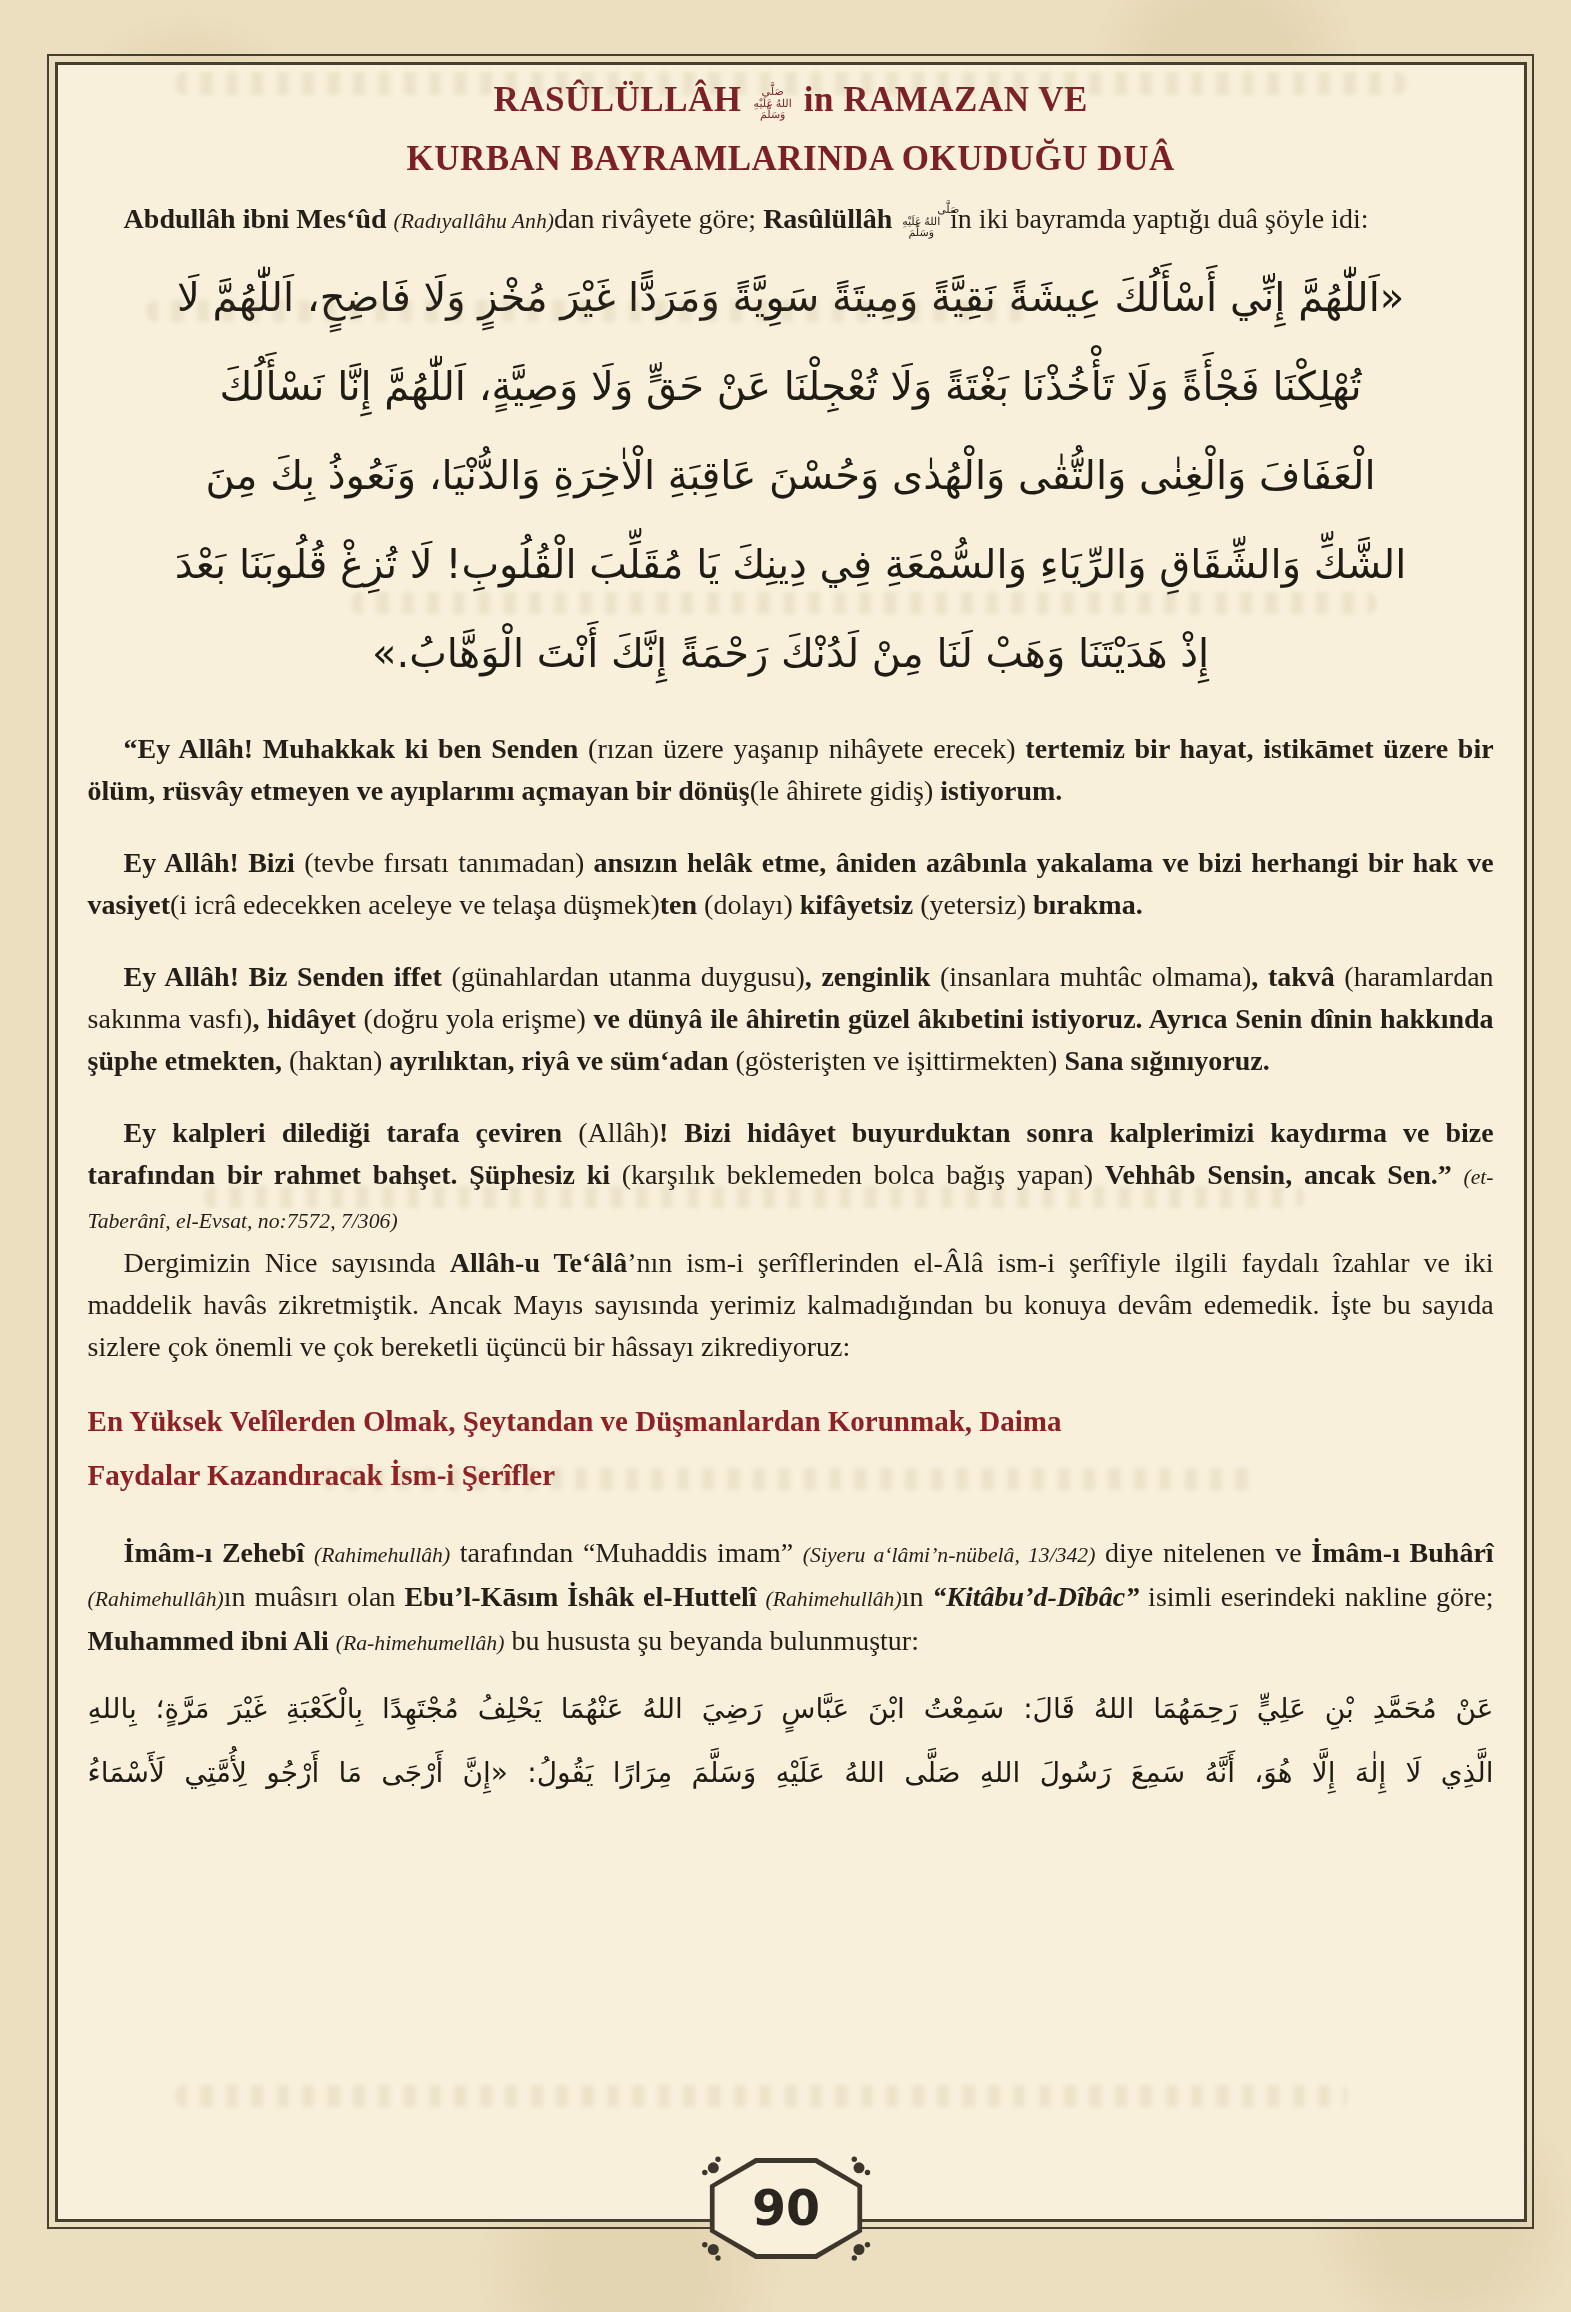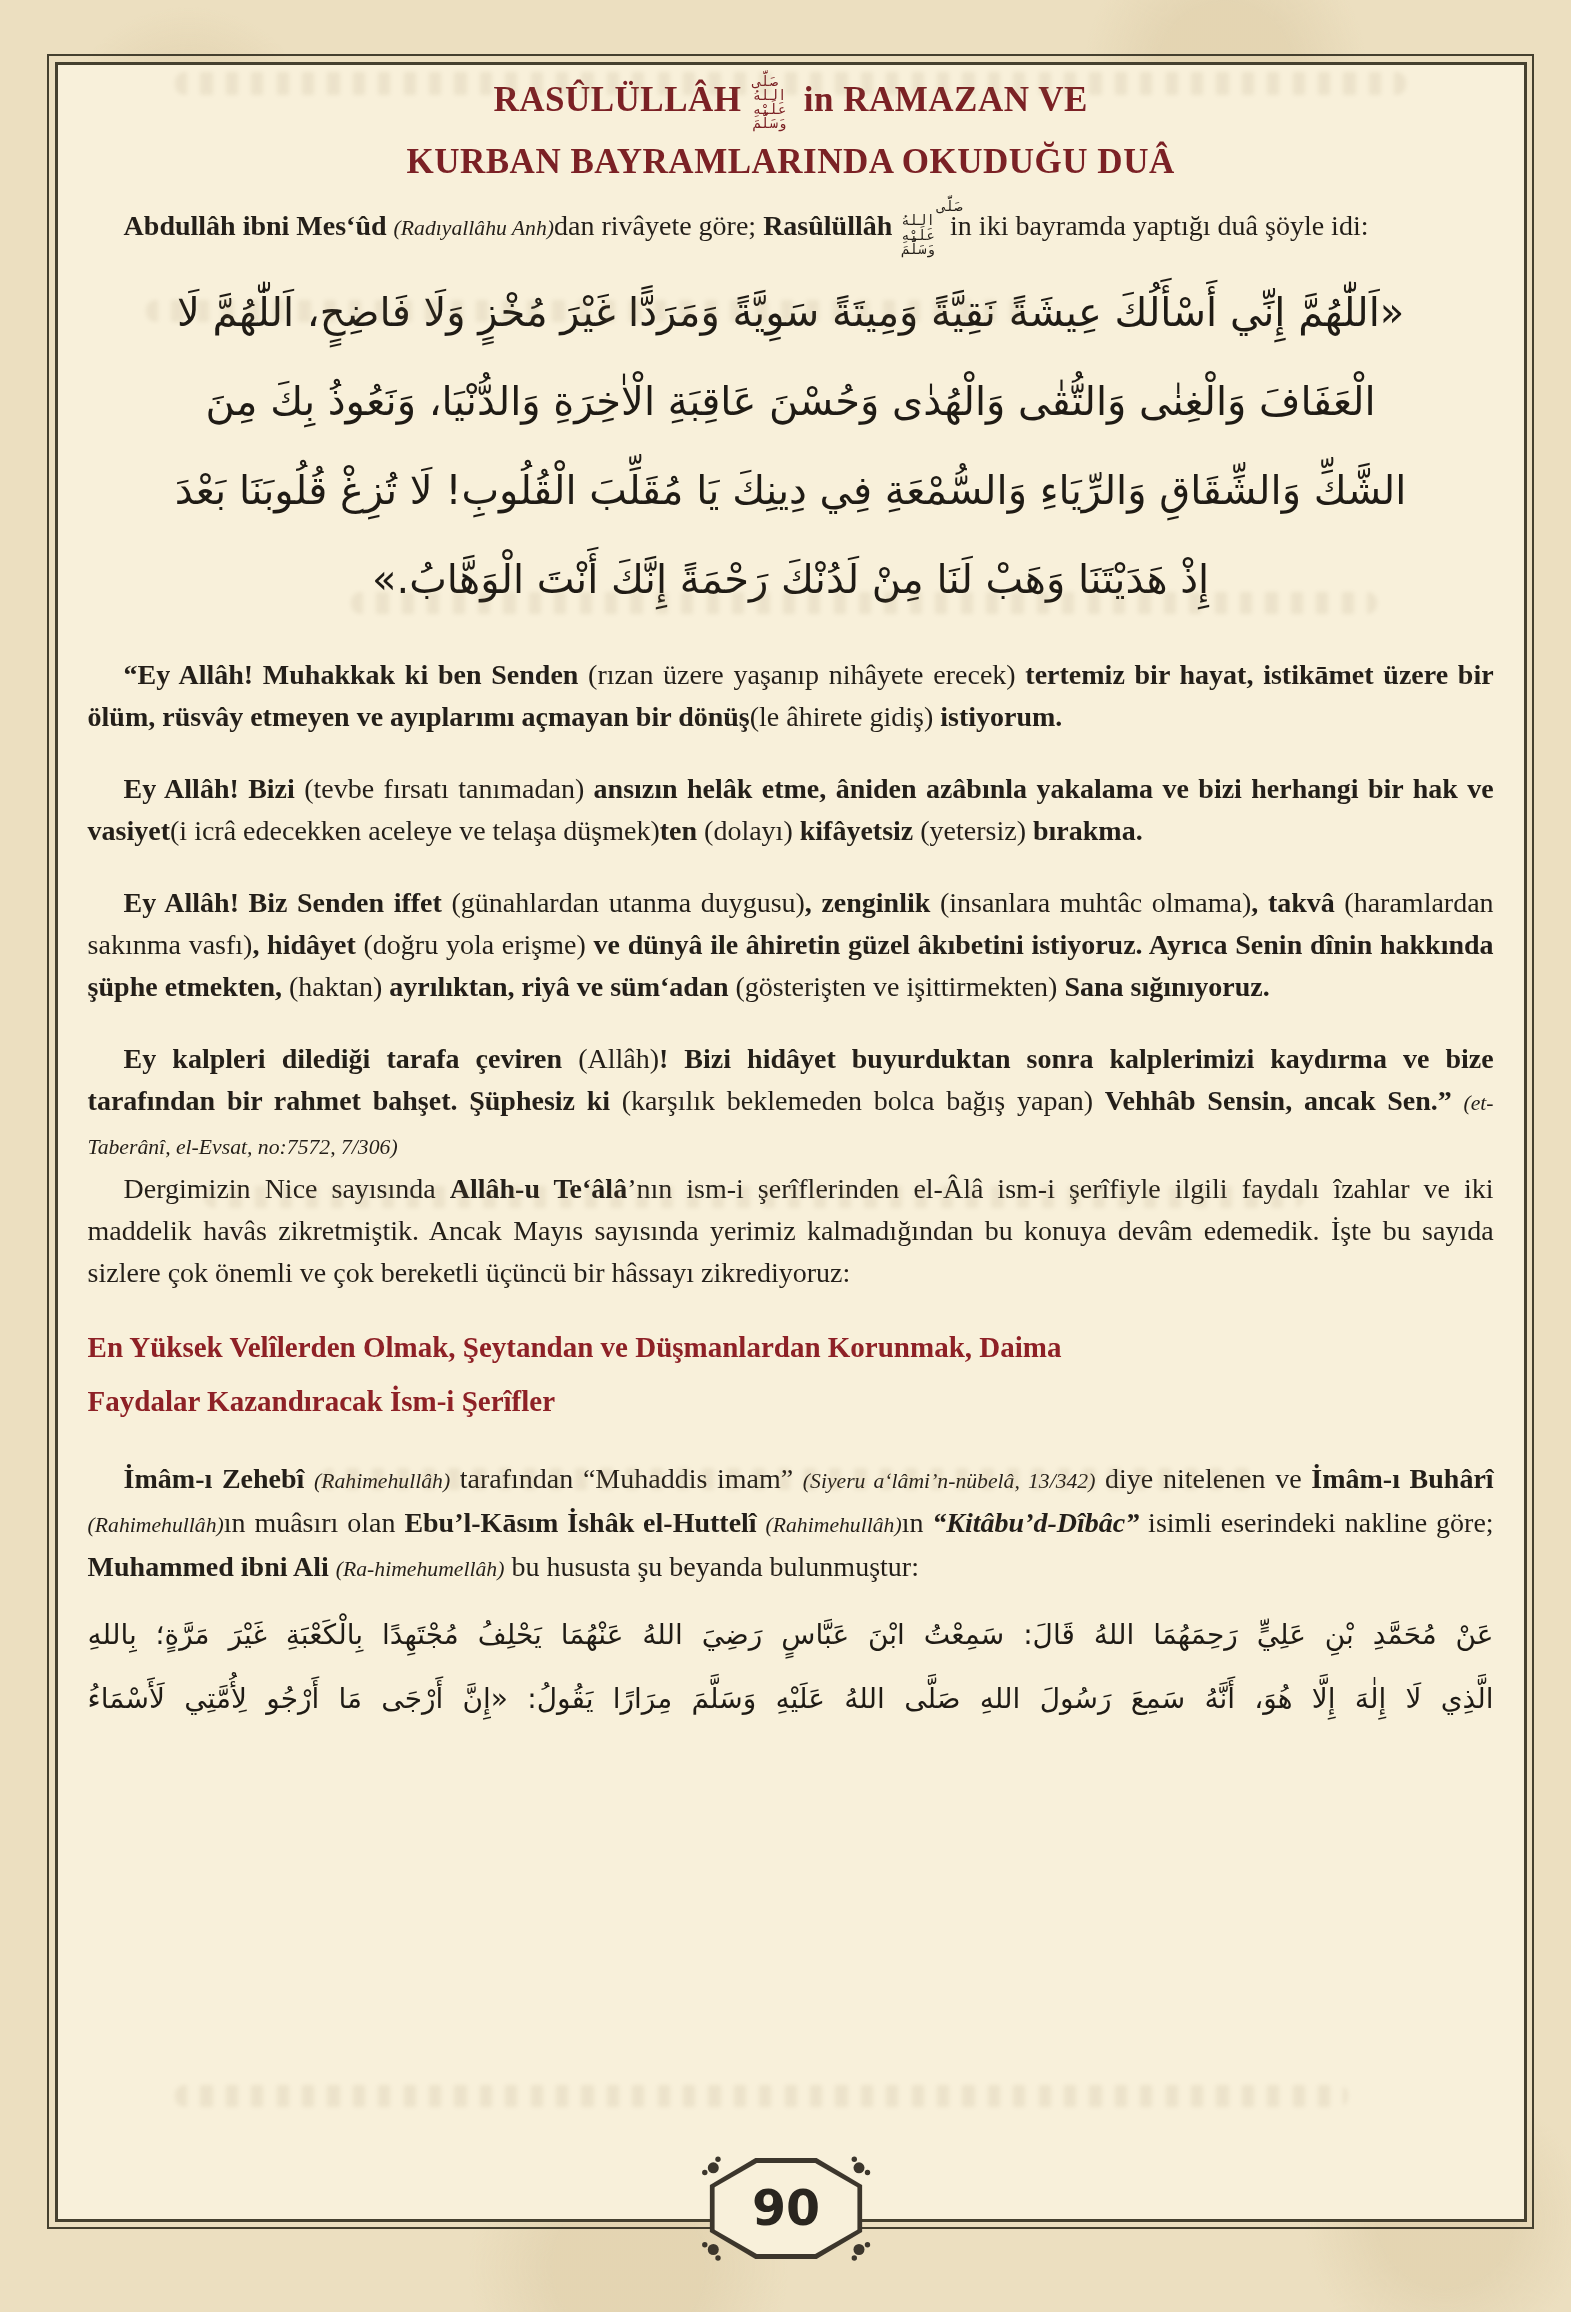--- a/index.html
+++ b/index.html
@@ -37,22 +37,22 @@
   }
   .para{
     font-size:28px;line-height:42px;text-align:justify;
     text-indent:36px;margin:30px 0 0 0;
   }
   .para.first{margin-top:9.4px;}
   .b{font-weight:bold;}
   .i{font-style:italic;}
   .s{font-size:21.7px;}
   .saw{
-    display:inline-block;width:40px;vertical-align:middle;text-align:left;
-    font-family:Liberation Mono, monospace;font-size:14px;line-height:1.02;
+    display:inline-block;width:40px;vertical-align:middle;text-align:center;
+    font-family:Liberation Serif, serif;font-size:11px;line-height:1.02;
     white-space:normal;margin:0 1.9px;font-weight:normal;
   }
   .ar-dua{
     direction:rtl;unicode-bidi:embed;text-align:center;
     font-family:"DejaVu Sans",sans-serif;
     font-size:40px;line-height:89px;color:#1f1b15;margin-top:11.3px;
   }
   .heading-row{
     text-align:center;color:#7b2125;font-weight:bold;
     font-size:35px;line-height:60px;margin:24.5px 0 17px 0;
@@ -99,20 +99,21 @@
     <div class="ghost" style="left:18%;top:1403px;width:64%;"></div>
     <div class="ghost" style="left:8%;top:2020px;width:80%;"></div>
 
     <div class="title"><span>RASÛLÜLLÂH </span><span class="saw">صَلَّى اللهُ عَلَيْهِ وَسَلَّمَ</span><span> in RAMAZAN VE</span></div>
     <div class="title">KURBAN BAYRAMLARINDA OKUDUĞU DUÂ</div>
 
     <div class="para first"><span class="b">Abdullâh ibni Mes‘ûd </span><span class="i s">(Radıyallâhu Anh)</span><span>dan rivâyete göre; </span><span class="b">Rasûlüllâh </span><span class="saw">صَلَّى اللهُ عَلَيْهِ وَسَلَّمَ</span><span> in iki bayramda yaptığı duâ şöyle idi:</span></div>
 
     <div class="ar-dua">
         <div>«اَللّٰهُمَّ إِنِّي أَسْأَلُكَ عِيشَةً نَقِيَّةً وَمِيتَةً سَوِيَّةً وَمَرَدًّا غَيْرَ مُخْزٍ وَلَا فَاضِحٍ، اَللّٰهُمَّ لَا</div>
+        <div>تُهْلِكْنَا فَجْأَةً وَلَا تَأْخُذْنَا بَغْتَةً وَلَا تُعْجِلْنَا عَنْ حَقٍّ وَلَا وَصِيَّةٍ، اَللّٰهُمَّ إِنَّا نَسْأَلُكَ</div>
         <div>الْعَفَافَ وَالْغِنٰى وَالتُّقٰى وَالْهُدٰى وَحُسْنَ عَاقِبَةِ الْاٰخِرَةِ وَالدُّنْيَا، وَنَعُوذُ بِكَ مِنَ</div>
         <div>الشَّكِّ وَالشِّقَاقِ وَالرِّيَاءِ وَالسُّمْعَةِ فِي دِينِكَ يَا مُقَلِّبَ الْقُلُوبِ! لَا تُزِغْ قُلُوبَنَا بَعْدَ</div>
         <div>إِذْ هَدَيْتَنَا وَهَبْ لَنَا مِنْ لَدُنْكَ رَحْمَةً إِنَّكَ أَنْتَ الْوَهَّابُ.»</div>
       </div>
 
     <div class="para"><span class="b">“Ey Allâh! Muhakkak ki ben Senden </span><span>(rızan üzere yaşanıp nihâyete erecek) </span><span class="b">tertemiz bir hayat, istikāmet üzere bir ölüm, rüsvây etmeyen ve ayıplarımı açmayan bir dönüş</span><span>(le âhirete gidiş) </span><span class="b">istiyorum.</span></div>
     <div class="para"><span class="b">Ey Allâh! Bizi </span><span>(tevbe fırsatı tanımadan) </span><span class="b">ansızın helâk etme, âniden azâbınla yakalama ve bizi herhangi bir hak ve vasiyet</span><span>(i icrâ edecekken aceleye ve telaşa düşmek)</span><span class="b">ten</span><span> (dolayı) </span><span class="b">kifâyetsiz </span><span>(yetersiz) </span><span class="b">bırakma.</span></div>
     <div class="para"><span class="b">Ey Allâh! Biz Senden iffet </span><span>(günahlardan utanma duygusu)</span><span class="b">, zenginlik </span><span>(insanlara muhtâc olmama)</span><span class="b">, takvâ </span><span>(haramlardan sakınma vasfı)</span><span class="b">, hidâyet </span><span>(doğru yola erişme) </span><span class="b">ve dünyâ ile âhiretin güzel âkıbetini istiyoruz. Ayrıca Senin dînin hakkında şüphe etmekten, </span><span>(haktan) </span><span class="b">ayrılıktan, riyâ ve süm‘adan </span><span>(gösterişten ve işittirmekten) </span><span class="b">Sana sığınıyoruz.</span></div>
     <div class="para"><span class="b">Ey kalpleri dilediği tarafa çeviren </span><span>(Allâh)</span><span class="b">! Bizi hidâyet buyurduktan sonra kalplerimizi kaydırma ve bize tarafından bir rahmet bahşet. Şüphesiz ki </span><span>(karşılık beklemeden bolca bağış yapan) </span><span class="b">Vehhâb Sensin, ancak Sen.” </span><span class="i s">(et-Taberânî, el-Evsat, no:7572, 7/306)</span></div>
 

